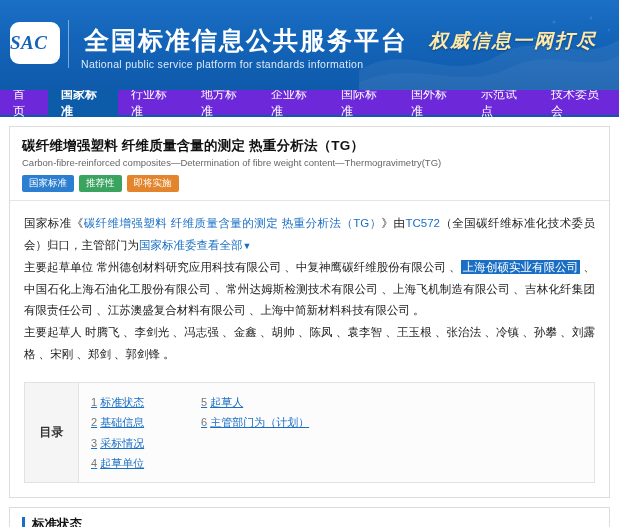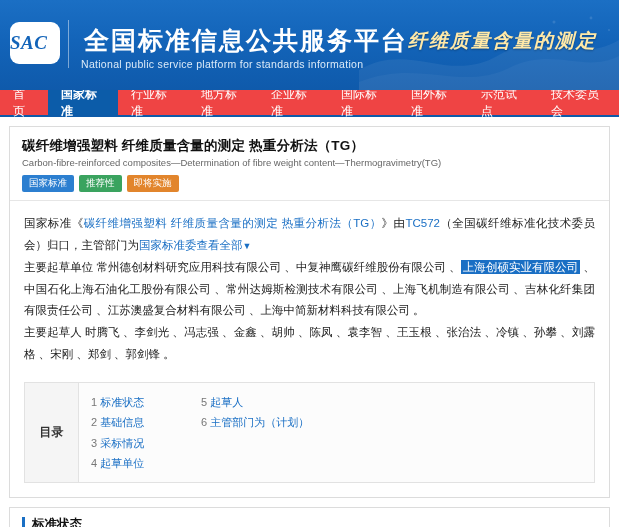--- a/index.html
+++ b/index.html
@@ -50,21 +50,21 @@
     position: absolute; right: 22px; top: 28px;
     color: #ffe9a8;
     font-family: "Liberation Serif", serif;
     font-size: 19px; font-weight: bold; font-style: italic;
     letter-spacing: 2px;
     text-shadow: 0 1px 2px rgba(0,0,0,.3);
   }
 
   
   .nav {
-    height: 27px; background: #ef4444;
+    height: 27px; background: #6d28d9;
     display: flex; align-items: stretch;
     border-bottom: 2px solid #0d5aa8;
   }
   .nav-item {
     padding: 0 13px;
     display: flex; align-items: center;
     color: #ffffff; font-size: 12px;
     cursor: pointer;
   }
   .nav-item.active { background: #0c5ca9; font-weight: bold; }
@@ -123,20 +123,21 @@
   }
   .toc-cols {
     flex: 1;
     display: flex;
     padding: 9px 0 9px 12px;
   }
   .toc-col { width: 110px; }
   .toc-item {
     font-size: 11px; color: #1a6fc4; line-height: 1.85;
     cursor: pointer;
+    text-decoration: underline;
   }
   .toc-item .num { color: #777777; margin-right: 3px; }
 
   
   .status-card { margin-top: 9px; }
   .status-head {
     padding: 8px 12px;
     border-bottom: 1px solid #e6e6e6;
     font-size: 12.5px; font-weight: bold; color: #111111;
   }
@@ -161,21 +162,21 @@
       <circle cx="176" cy="38" r="1.1"></circle>
     </g>
   </svg>
 
   <div class="logo-box">
     <span class="sac">SAC</span>
   </div>
   <div class="divider-v"></div>
   <div class="title-cn">全国标准信息公共服务平台</div>
   <div class="title-en">National public service platform  for standards information</div>
-  <div class="badge-cn">纤维质量含量的测定</div>
+  <div class="badge-cn">权威信息一网打尽</div>
 </div>
 
 <div class="nav">
   <div class="nav-item">首页</div>
   <div class="nav-item active">国家标准</div>
   <div class="nav-item">行业标准</div>
   <div class="nav-item">地方标准</div>
   <div class="nav-item">企业标准</div>
   <div class="nav-item">国际标准</div>
   <div class="nav-item">国外标准</div>

